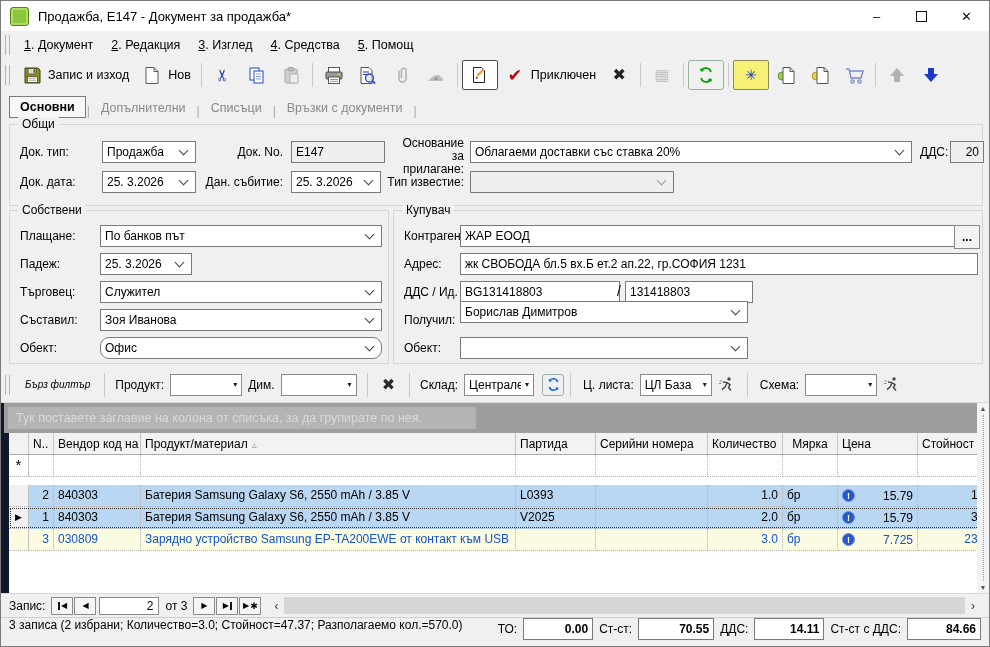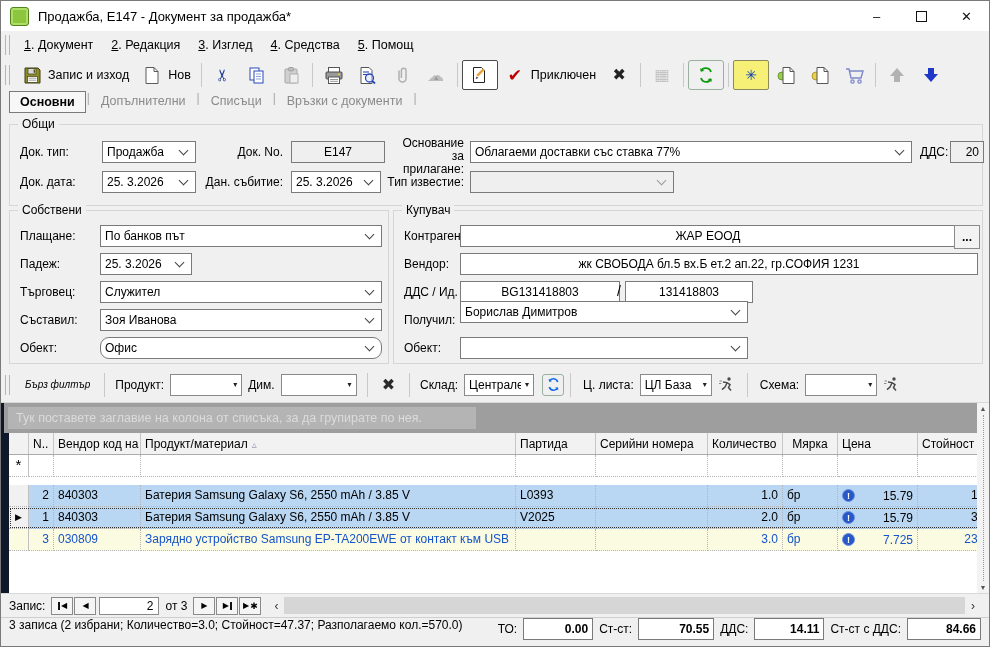--- a/index.html
+++ b/index.html
@@ -20,31 +20,31 @@
   .toolbar{position:absolute;left:0;top:58px;width:100%;height:32px;background:#F0F0F0;display:flex;align-items:center;border-bottom:1px solid #dcdcdc;}
   .tsep{width:1px;height:24px;background:#c8c8c8;margin:0 4px;}
   .tbtn{display:flex;align-items:center;gap:5px;padding:3px 6px;border-radius:2px;}
   .ticon{width:22px;height:22px;display:flex;align-items:center;justify-content:center;}
   .tlabel{font-size:12.5px;text-align:center;}
   .pressed{background:#fff;border:1px solid #4a4a4a;}
   .ybox{background:#F6F077;border:1px solid #8a8a5a;}
   .rbox{border:1px solid #9ab0a0;border-radius:3px;}
   .glyph{line-height:1;}
   
-  .tabstrip{position:absolute;left:0;top:90px;width:100%;height:27px;background:#F0F0F0;display:flex;align-items:flex-start;padding-left:8px;box-sizing:border-box;}
+  .tabstrip{position:absolute;left:0;top:90px;width:100%;height:27px;background:#F0F0F0;display:flex;align-items:flex-end;padding-left:8px;box-sizing:border-box;}
   .tab{padding:3px 10px;color:#8a8a8a;font-size:12.5px;}
   .tab.active{color:#000;font-weight:bold;border:1px solid #7a7a7a;background:#F7F7F7;}
   .tabsep{color:#a8a8a8;padding:0 1px;}
   
   .formarea{position:absolute;left:0;top:117px;width:100%;height:249px;background:#F0F0F0;}
   .group{position:absolute;border:1px solid #D5D5D5;background:#F0F0F0;}
   .gtitle{position:absolute;top:-8px;left:8px;background:#F0F0F0;padding:0 4px;font-size:12px;}
   .lbl{position:absolute;font-size:12px;white-space:nowrap;}
   .lbl.r{text-align:right;}
-  .inp,.combo{position:absolute;height:20px;background:#fff;border:1px solid #7a7a7a;box-sizing:content-box;font-size:12px;justify-content:center;}
+  .inp,.combo{position:absolute;height:20px;background:#fff;border:1px solid #7a7a7a;box-sizing:content-box;font-size:12px;}
   .inp{display:flex;align-items:center;padding:0 4px;}
   .inp.ro{background:#EFEFEF;}
   .inp.num{justify-content:flex-end;}
   .combo{display:flex;align-items:center;padding-left:4px;}
   .combo .val{flex:1;white-space:nowrap;overflow:hidden;}
   .combo.disabled{background:#EFEFEF;}
   .chev{width:6px;height:6px;border-right:1.4px solid #444;border-bottom:1.4px solid #444;transform:rotate(45deg);margin:-3px 8px 0 4px;flex:none;}
   .browse{position:absolute;width:24px;height:22px;background:#F3F3F3;border:1px solid #8a8a8a;display:flex;align-items:center;justify-content:center;font-weight:bold;}
   .slash{position:absolute;font-size:14px;}
   
@@ -333,21 +333,21 @@
       <div class="combo" style="left:92px;top:16px;width:88px;">
         <span class="val">Продажба</span>
           <span class="chev"></span>
       </div>
       <span class="lbl r" style="left:197px;top:20px;width:76px;">Док. No.</span>
       <div class="inp ro" style="left:281px;top:16px;width:84px;">
           <span>E147</span>
         </div>
       <span class="lbl r" style="left:378px;top:12px;width:76px;line-height:13px;white-space:normal;">Основание за прилагане:</span>
       <div class="combo" style="left:460px;top:16px;width:436px;">
-        <span class="val">Облагаеми доставки със ставка 77%</span>
+        <span class="val">Облагаеми доставки със ставка 20%</span>
           <span class="chev"></span>
       </div>
       <span class="lbl" style="left:910px;top:20px;">ДДС:</span>
       <div class="inp ro num" style="left:940px;top:16px;width:24px;">
           <span>20</span>
         </div>
 
       <span class="lbl" style="left:10px;top:50px;">Док. дата:</span>
       <div class="combo" style="left:92px;top:46px;width:88px;">
         <span class="val">25. 3.2026</span>
@@ -396,21 +396,21 @@
 
     <div class="group" style="left:392px;top:92px;width:588px;height:152px;">
       <span class="gtitle">Купувач</span>
       <span class="lbl" style="left:10px;top:18px;">Контрагент:</span>
       <div class="inp" style="left:66px;top:14px;width:486px;">
           <span>ЖАР ЕООД</span>
         </div>
       <div class="browse" style="left:560px;top:14px;">
           <span>...</span>
         </div>
-      <span class="lbl" style="left:10px;top:46px;">Вендор:</span>
+      <span class="lbl" style="left:10px;top:46px;">Адрес:</span>
       <div class="inp" style="left:66px;top:42px;width:508px;">
           <span>жк СВОБОДА бл.5 вх.Б ет.2 ап.22, гр.СОФИЯ 1231</span>
         </div>
       <span class="lbl" style="left:10px;top:74px;">ДДС / Ид. No.</span>
       <div class="inp" style="left:66px;top:70px;width:150px;">
           <span>BG131418803</span>
         </div>
       <span class="slash" style="left:223px;top:72px;">/</span>
       <div class="inp" style="left:231px;top:70px;width:118px;">
           <span>131418803</span>

